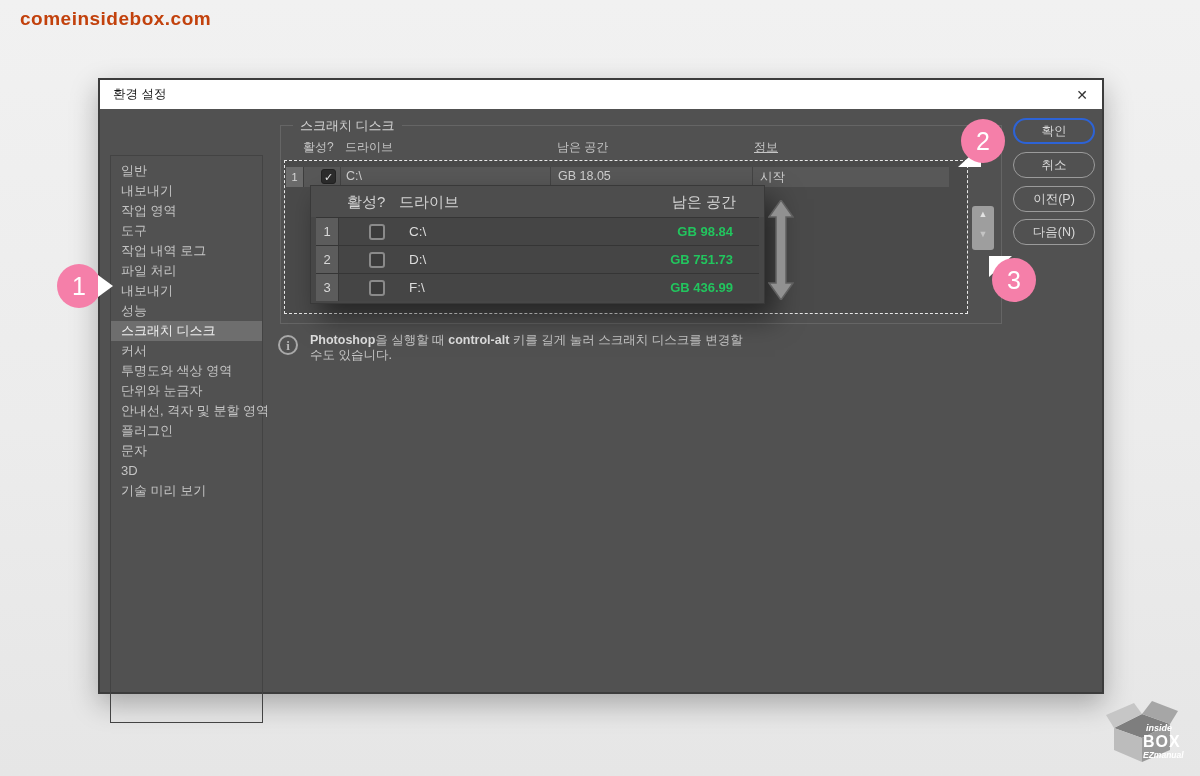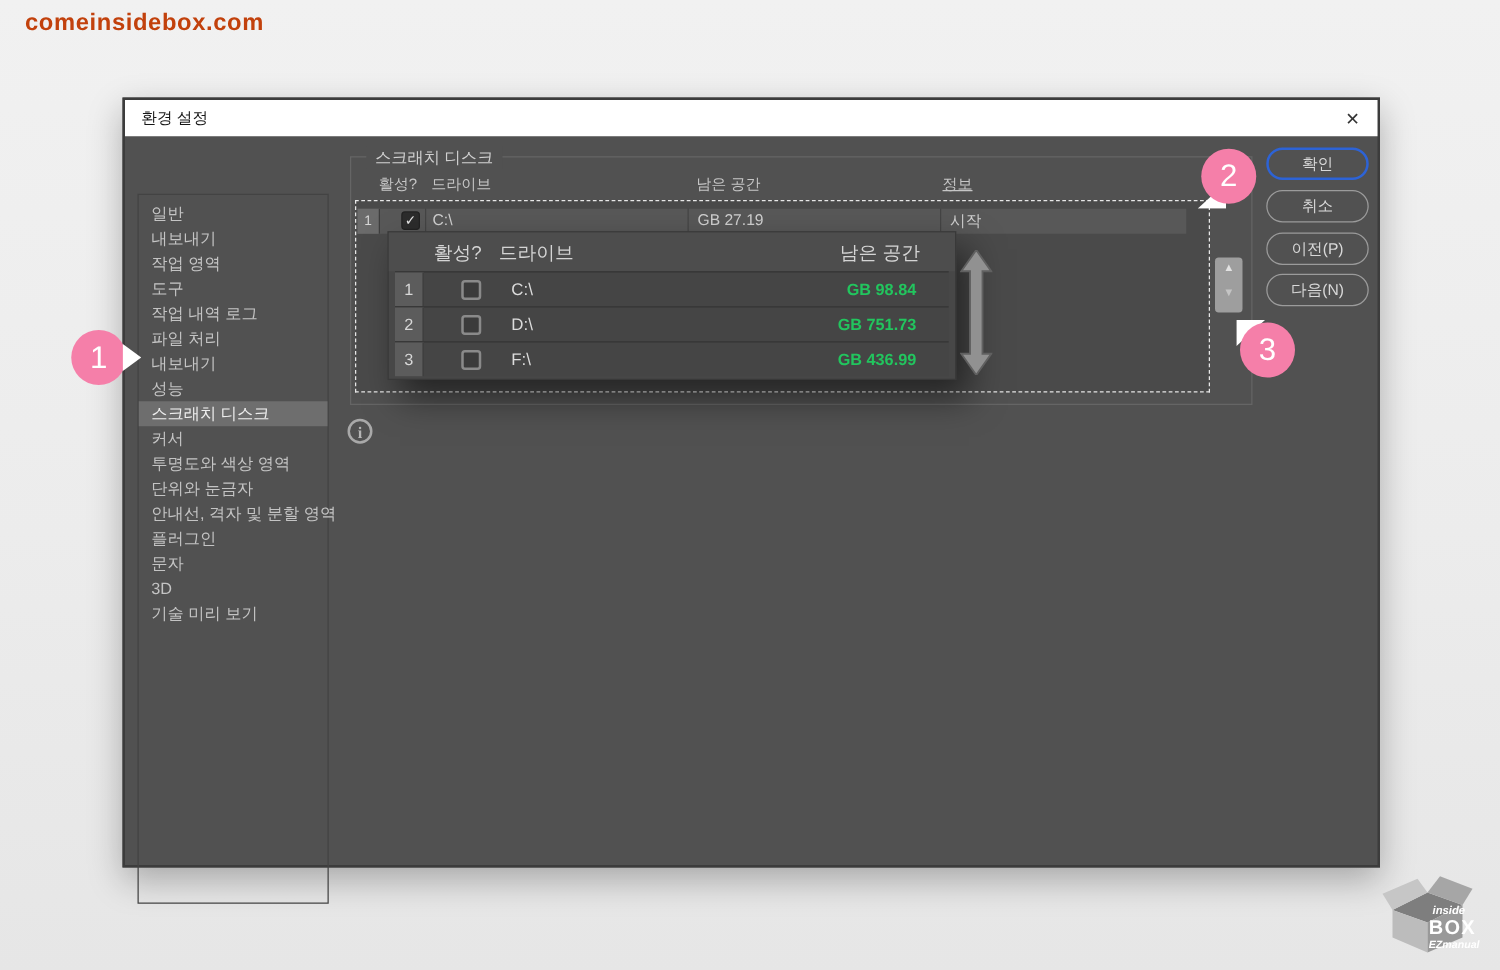--- a/index.html
+++ b/index.html
@@ -195,21 +195,21 @@
       <span class="col-head c3">정보</span>
 
       <div class="disk-list">
         <div class="disk-row">
           <span class="numcell">1</span>
           <span class="sep" style="left:54px"></span>
           <span class="sep" style="left:264px"></span>
           <span class="sep" style="left:466px"></span>
           <span class="checkbox">✓</span>
           <span class="cell drive">C:\</span>
-          <span class="cell free">GB 27.19</span>
+          <span class="cell free">GB 18.05</span>
           <span class="cell info">시작</span>
         </div>
       </div>
     </div>
 
     <div class="overlay">
       <div class="ov-head">
         <span class="ov-col c0">활성?</span>
         <span class="ov-col c1">드라이브</span>
         <span class="ov-col c2">남은 공간</span>
@@ -239,20 +239,24 @@
     <svg class="big-arrow" width="26" height="100" viewBox="0 0 26 100">
       <polygon points="13,0 25,17 18,17 18,83 25,83 13,100 1,83 8,83 8,17 1,17" fill="#919191" stroke="#606060" stroke-width="1.5"></polygon>
     </svg>
 
     <div class="scrollctl">
       <div class="up">▲</div>
       <div class="dn">▼</div>
     </div>
 
     <div class="info-icon">i</div>
+    <div class="note">
+      <div><b>Photoshop</b><span>을 실행할 때 </span><b>control-alt</b><span> 키를 길게 눌러 스크래치 디스크를 변경할</span></div>
+      <div>수도 있습니다.</div>
+    </div>
 
     <button class="act-btn primary btn-ok">확인</button>
     <button class="act-btn btn-cancel">취소</button>
     <button class="act-btn btn-prev">이전(P)</button>
     <button class="act-btn btn-next">다음(N)</button>
   </div>
 </div>
 
 <div class="fold f1"></div>
 <div class="fold f2"></div>

